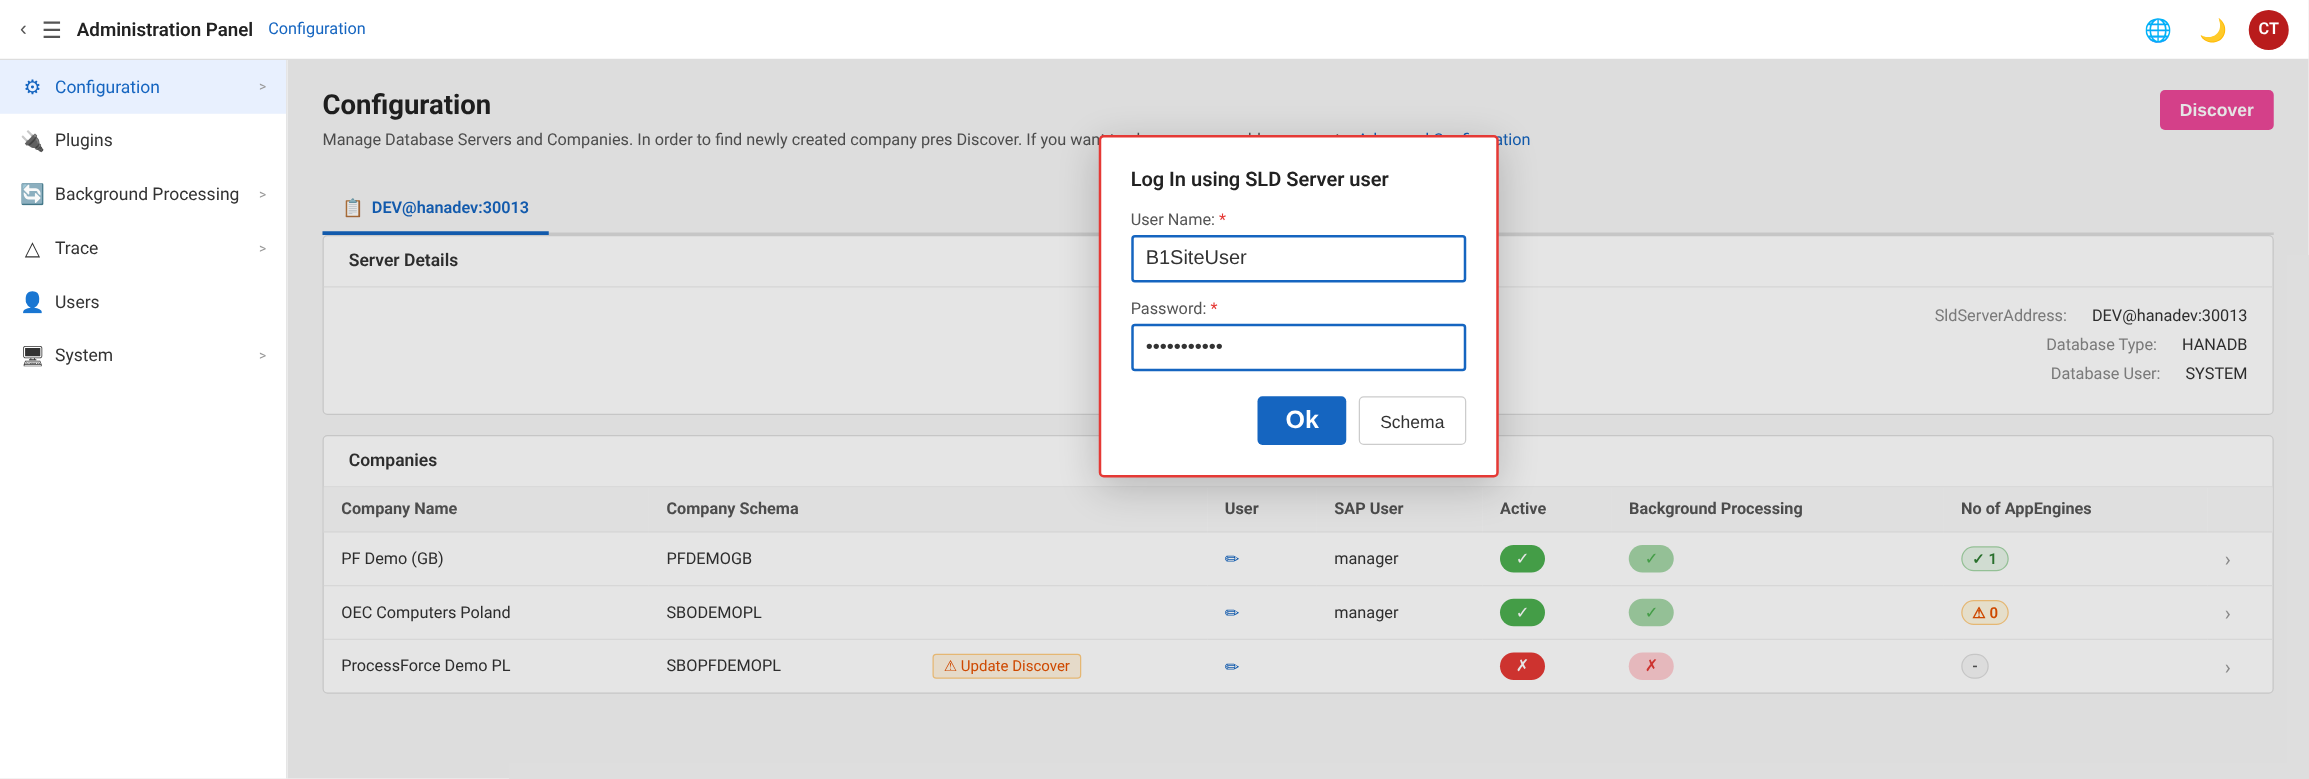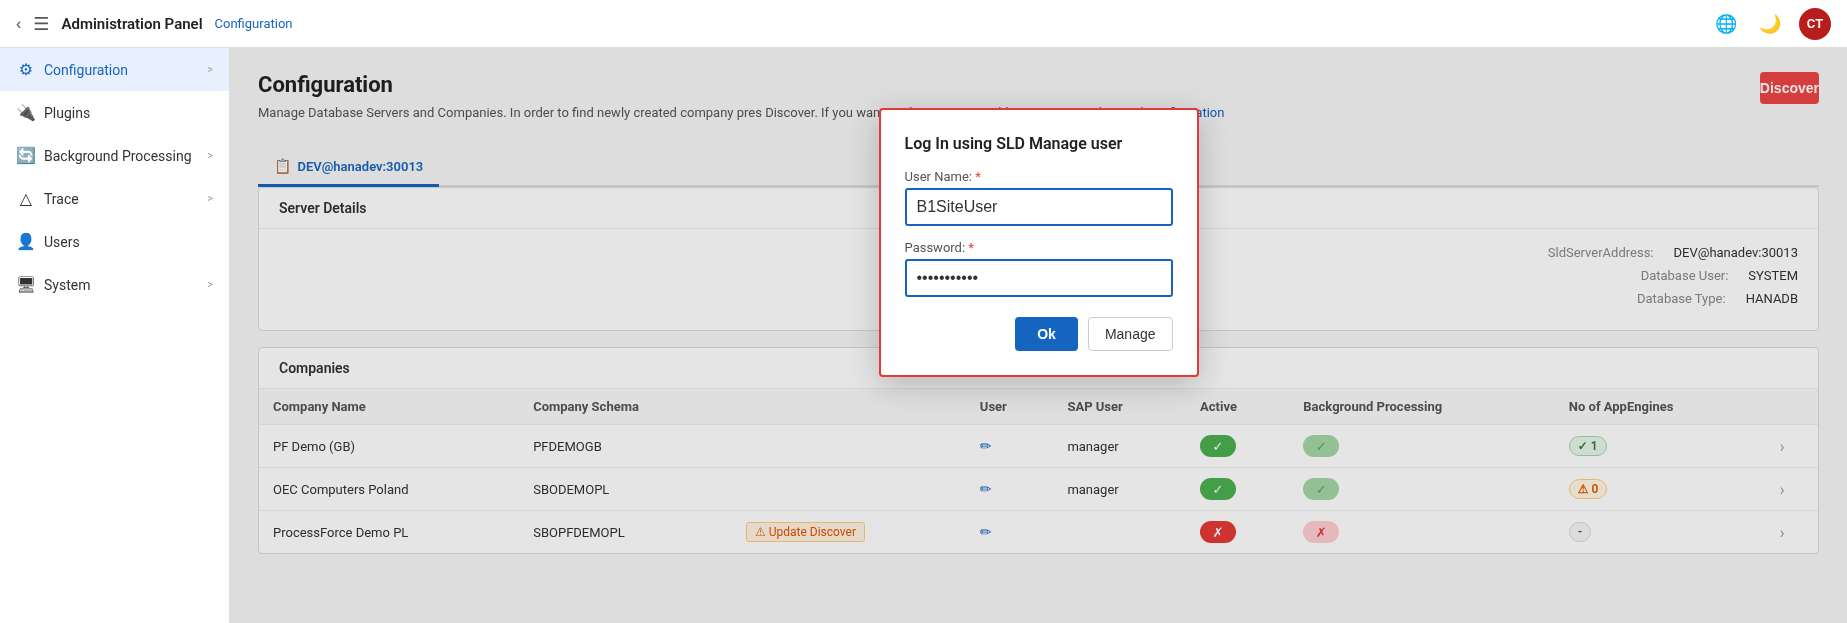--- a/index.html
+++ b/index.html
@@ -70,42 +70,42 @@
     .badge-orange { display: inline-flex; align-items: center; gap: 3px; padding: 2px 8px; background: #fff8e1; color: #e65100; border: 1px solid #ffcc80; border-radius: 12px; font-size: 12px; font-weight: 600; }
     .badge-dash { display: inline-flex; align-items: center; gap: 3px; padding: 2px 8px; background: #f5f5f5; color: #555; border: 1px solid #ddd; border-radius: 12px; font-size: 12px; font-weight: 600; }
 
     
     .edit-icon { color: #1565c0; cursor: pointer; font-size: 14px; }
 
     
     .warn-label { display: inline-flex; align-items: center; gap: 4px; background: #fff3e0; color: #e65100; border: 1px solid #ffcc80; border-radius: 3px; padding: 2px 8px; font-size: 12px; cursor: pointer; }
 
     
-    .discover-btn { position: fixed; top: 70px; right: 24px; background: #ef4444; color: #fff; border: none; border-radius: 4px; padding: 8px 0; font-size: 14px; font-weight: 600; cursor: pointer; }
+    .discover-btn { position: fixed; top: 70px; right: 24px; background: #ec4899; color: #fff; border: none; border-radius: 4px; padding: 8px 16px; font-size: 14px; font-weight: 600; cursor: pointer; }
 
     
     .modal-overlay {
       position: absolute; top: 0; left: 0; right: 0; bottom: 0;
       background: rgba(0,0,0,0.1); display: flex; align-items: flex-start; justify-content: center;
       padding-top: 60px; z-index: 100;
     }
     .modal {
       background: #fff; border: 2px solid #e53935; border-radius: 4px;
       width: 320px; padding: 24px; box-shadow: 0 8px 32px rgba(0,0,0,0.2);
     }
     .modal-title { font-size: 16px; font-weight: 600; color: #222; margin-bottom: 16px; }
     .modal-field { margin-bottom: 14px; }
     .modal-label { font-size: 13px; color: #555; margin-bottom: 4px; }
     .modal-label span.req { color: #e53935; }
     .modal-input {
       width: 100%; padding: 8px 10px; border: 2px solid #1565c0; border-radius: 3px;
       font-size: 16px; outline: none; color: #333;
     }
     .modal-actions { display: flex; gap: 10px; justify-content: flex-end; margin-top: 20px; }
-    .btn-ok { background: #1565c0; color: #fff; border: none; border-radius: 4px; padding: 8px 22px; font-size: 14px; font-weight: 600; cursor: pointer; }
+    .btn-ok { background: #1565c0; color: #fff; border: none; border-radius: 4px; padding: 8px 22px; font-size: 20px; font-weight: 600; cursor: pointer; }
     .btn-cancel { background: #fff; color: #333; border: 1px solid #ccc; border-radius: 4px; padding: 8px 16px; font-size: 14px; cursor: pointer; }
   </style>
 </head>
 <body>
 
 <div class="top-header">
   <button class="back-btn">‹</button>
   <button class="menu-btn">☰</button>
   <span class="title">Administration Panel</span>
   <span class="subtitle">Configuration</span>
@@ -171,26 +171,26 @@
       </div>
 
       <div class="section-card">
         <div class="section-header">Server Details</div>
         <div class="section-body">
           <div class="field-row">
             <span class="field-label">SldServerAddress:</span>
             <span class="field-value">DEV@hanadev:30013</span>
           </div>
           <div class="field-row">
+            <span class="field-label">Database Type:</span>
+            <span class="field-value">HANADB</span>
+          </div>
+          <div class="field-row">
             <span class="field-label">Database User:</span>
             <span class="field-value">SYSTEM</span>
-          </div>
-          <div class="field-row">
-            <span class="field-label">Database Type:</span>
-            <span class="field-value">HANADB</span>
           </div>
         </div>
       </div>
 
       <div class="companies-section">
         <div class="companies-header">Companies</div>
         <table class="companies-table">
           <thead>
             <tr>
               <th>Company Name</th>
@@ -238,35 +238,35 @@
                 <td><span class="badge-dash">-</span></td>
                 <td class="arrow-cell">›</td>
               </tr>
             </tbody>
         </table>
       </div>
     </div>
 
     <div class="modal-overlay">
       <div class="modal">
-        <div class="modal-title">Log In using SLD Manage user</div>
+        <div class="modal-title">Log In using SLD Server user</div>
         <div class="modal-field">
           <div class="modal-label">
             <span>User Name:</span>
             <span class="req">*</span>
           </div>
           <input class="modal-input" type="text" value="B1SiteUser" style="">
         </div>
         <div class="modal-field">
           <div class="modal-label">
             <span>Password:</span>
             <span class="req">*</span>
           </div>
           <input class="modal-input" type="password" value="password123" style="">
         </div>
         <div class="modal-actions">
           <button class="btn-ok">Ok</button>
-          <button class="btn-cancel">Manage</button>
+          <button class="btn-cancel">Schema</button>
         </div>
       </div>
     </div>
   </div>
 </div>
 
 </body></html>

